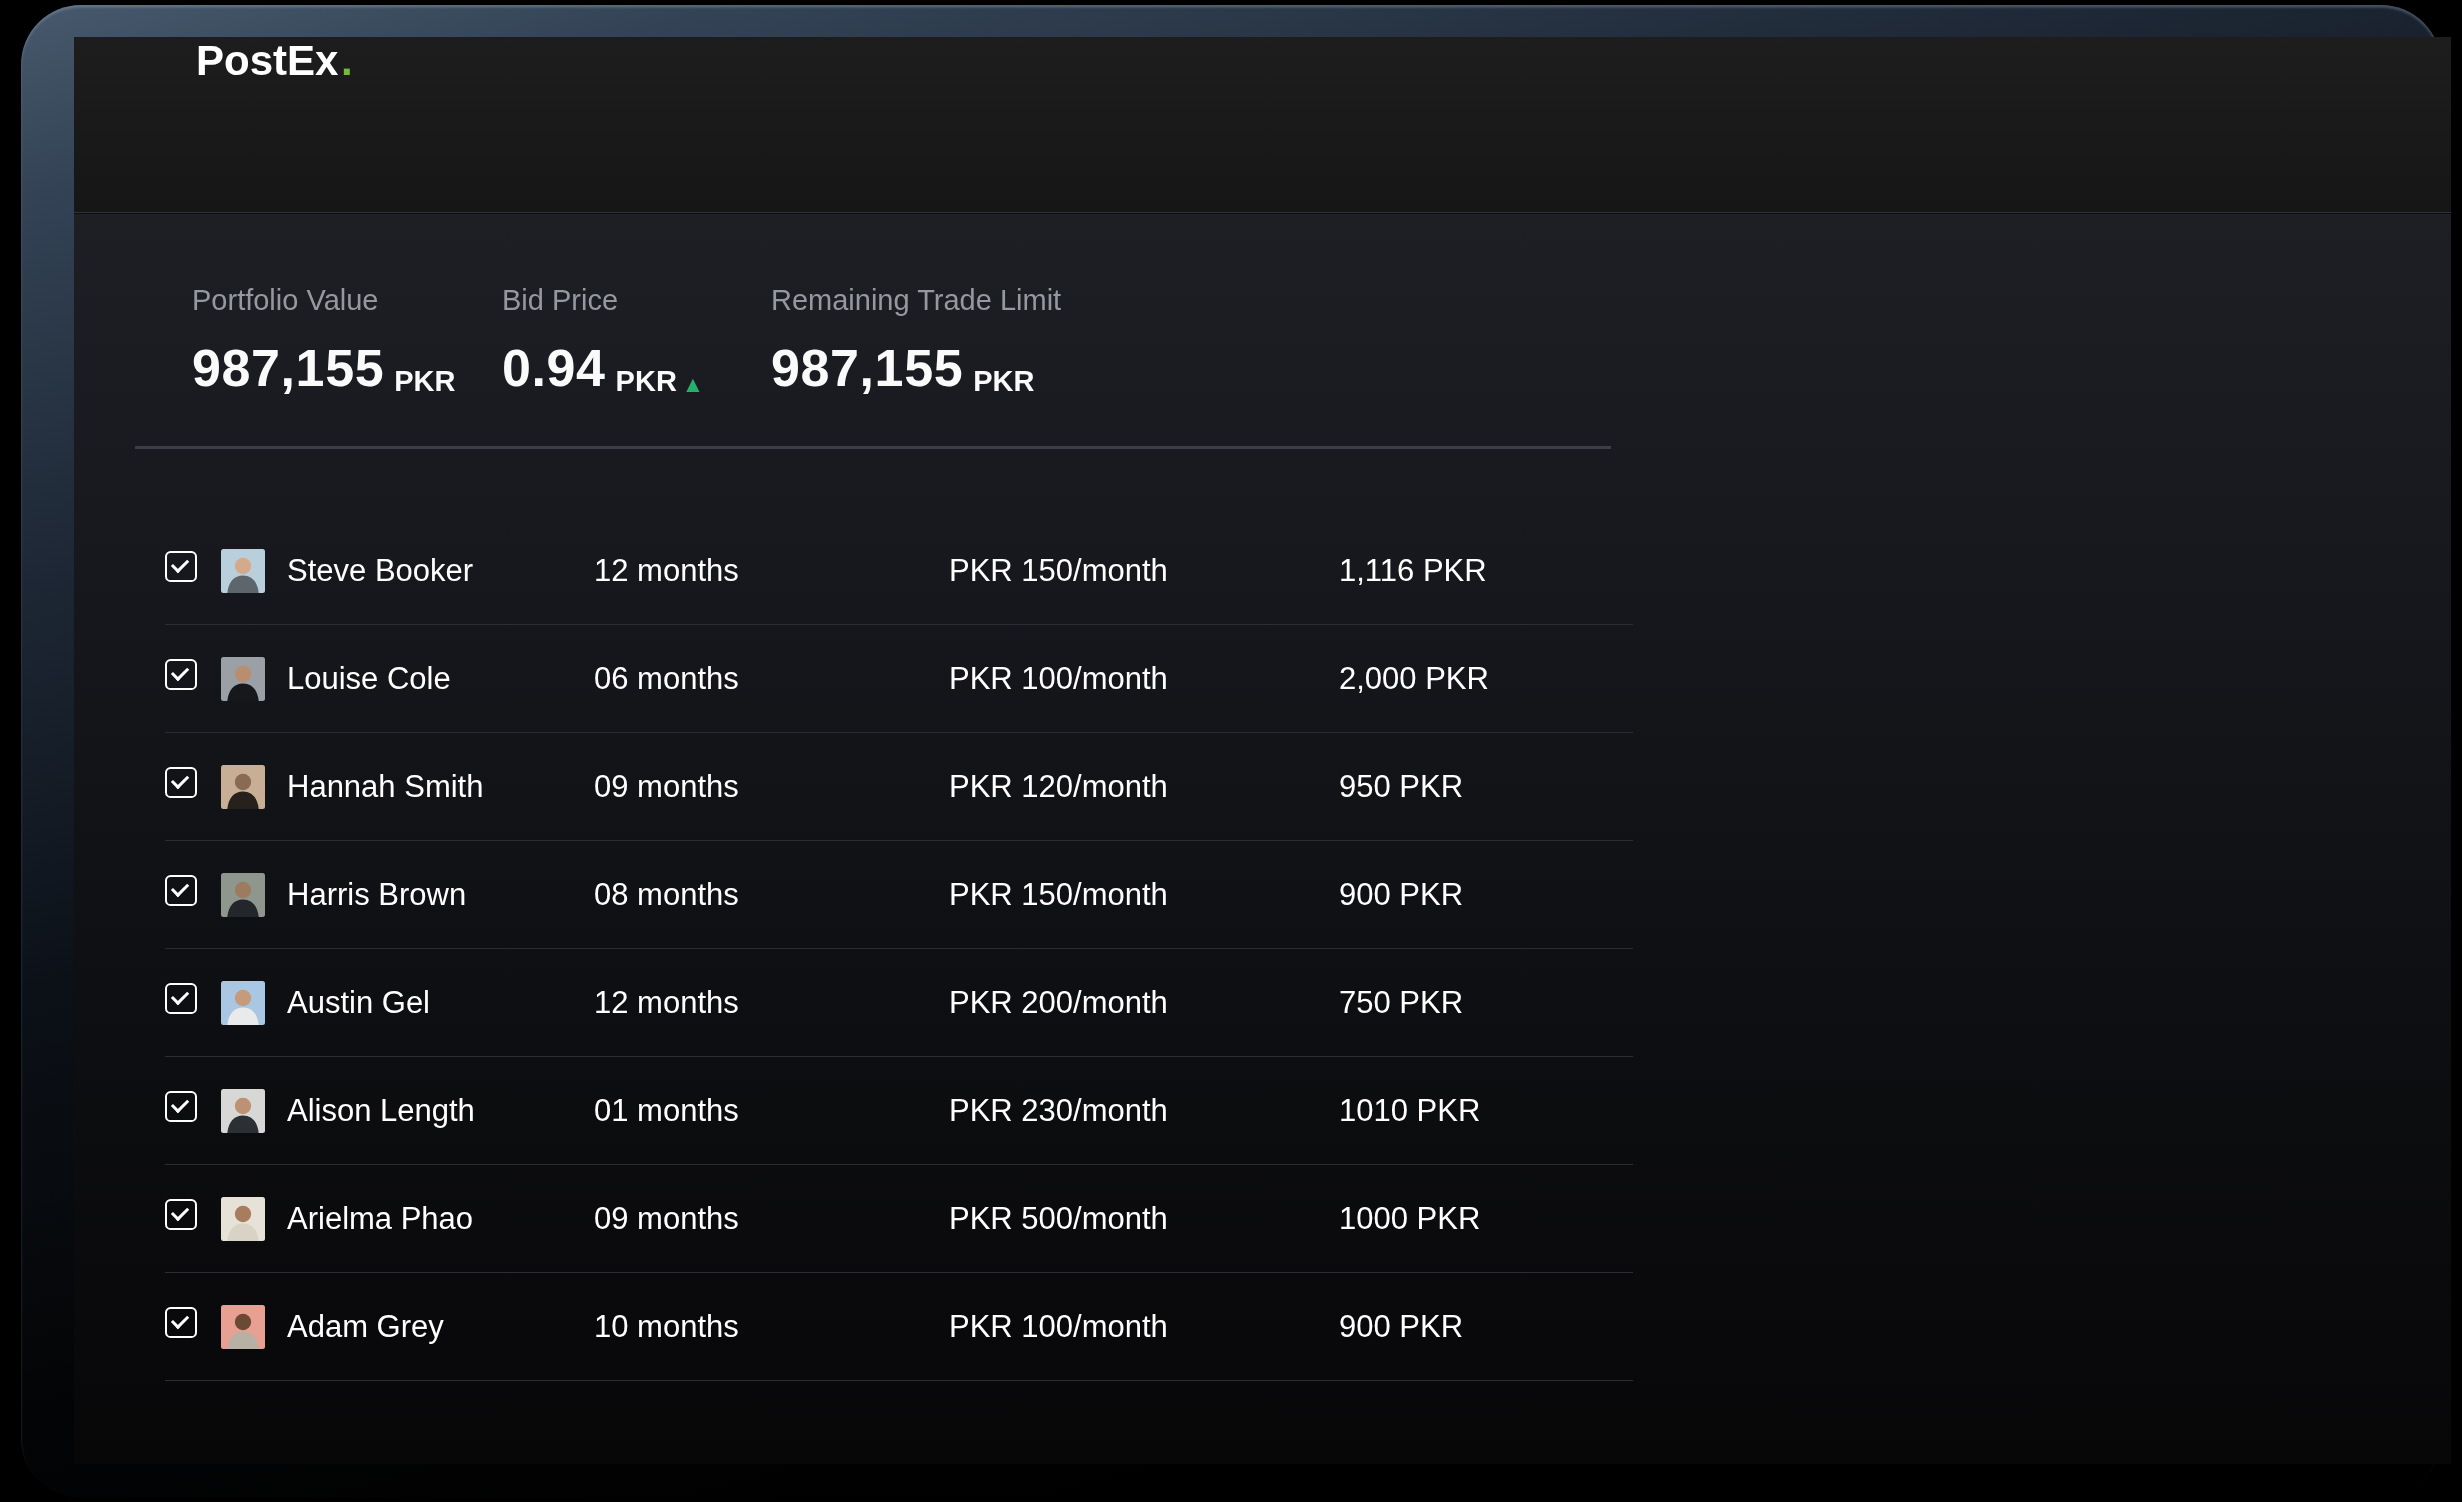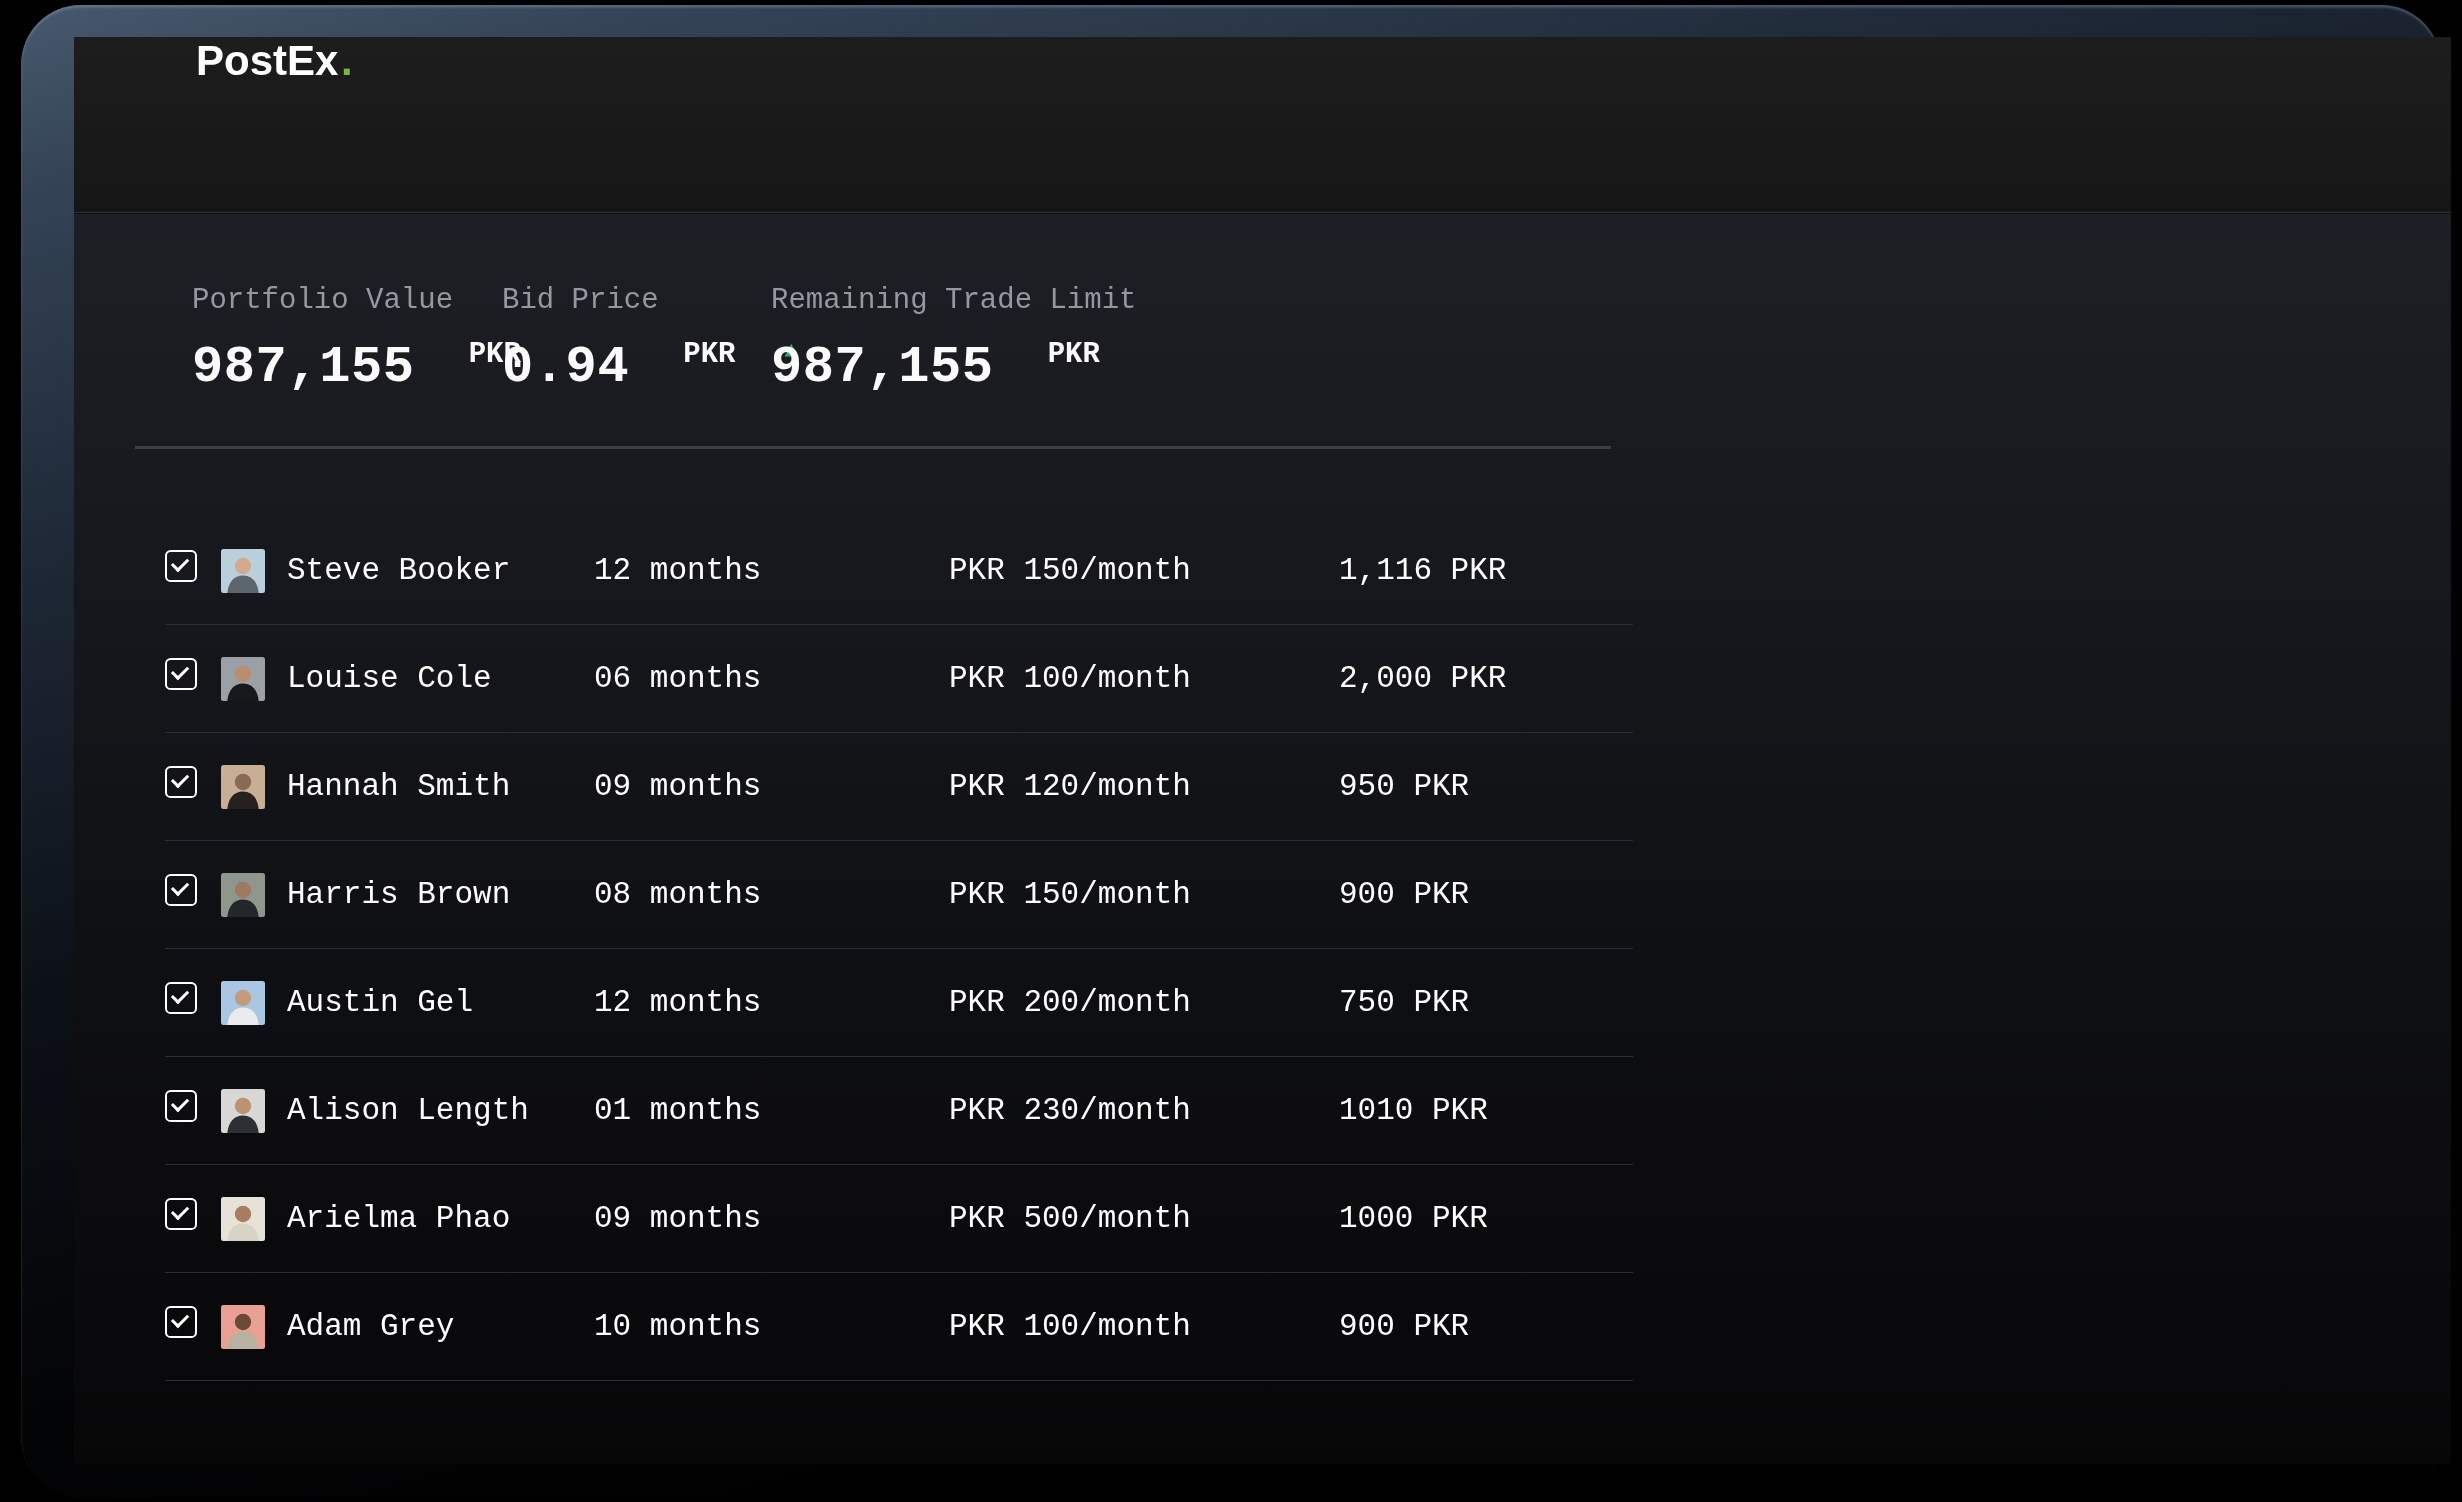--- a/index.html
+++ b/index.html
@@ -10,24 +10,24 @@
   .screen{position:absolute;left:53px;top:32px;width:2377px;height:1427px;background:#0c0d0f;}
   .appbar{position:absolute;left:0;top:0;width:100%;height:175px;
           background:linear-gradient(180deg,#1d1d1e 0%,#161617 100%);border-bottom:1.9px solid #2e3135;}
   .brand{position:absolute;left:122px;top:0;height:175px;display:flex;
          font-size:42px;font-weight:700;color:#fff;letter-spacing:0;}
   .brand .dot{margin-left:2.5px;}
   .dash-btn{position:absolute;left:338px;top:55px;width:204px;height:70px;background:#28282a;
             border:1.2px solid #3f3f42;border-radius:11.2px;display:flex;align-items:center;justify-content:center;
             color:#fff;font-size:30px;font-weight:700;cursor:pointer;}
   .content{position:absolute;left:0;top:177px;width:100%;height:1250px;
-           background:linear-gradient(180deg,#1d1f25 0%,#17181d 28%,#0e0f12 62%,#070708 100%);font-family:Liberation Mono, monospace;}
+           background:linear-gradient(180deg,#1d1f25 0%,#17181d 28%,#0e0f12 62%,#070708 100%);}
   .stat{position:absolute;top:70px;}
   .stat .lbl{font-size:29px;color:#95989f;margin-bottom:21px;}
-  .stat .valrow{display:flex;align-items:flex-start;color:#fafafa;gap:44px;}
+  .stat .valrow{display:flex;align-items:flex-end;color:#fafafa;}
   .stat .val{font-size:52px;font-weight:600;letter-spacing:0.6px;}
   .stat .unit{font-size:29px;font-weight:600;margin-left:10px;}
   .stat .trend{font-size:22.5px;margin-left:5px;}
   .stat-0{left:118px;} .stat-1{left:428px;} .stat-2{left:697px;}
   .stats-divider{position:absolute;left:61px;top:232px;width:1476px;height:3.1px;background:#3a3e49;}
   .table{position:absolute;left:91px;top:303px;width:1468px;}
   .thead{display:grid;grid-template-columns:373px 352px 388px 1fr;padding-left:59px;height:66px;
          align-items:center;color:#8f939c;font-size:26px;}
   .trow{display:grid;grid-template-columns:56px 66px 307px 355px 390px 1fr;height:107px;
         align-items:center;border-bottom:1.9px solid #2a2d34;color:#fff;font-size:31px;}

